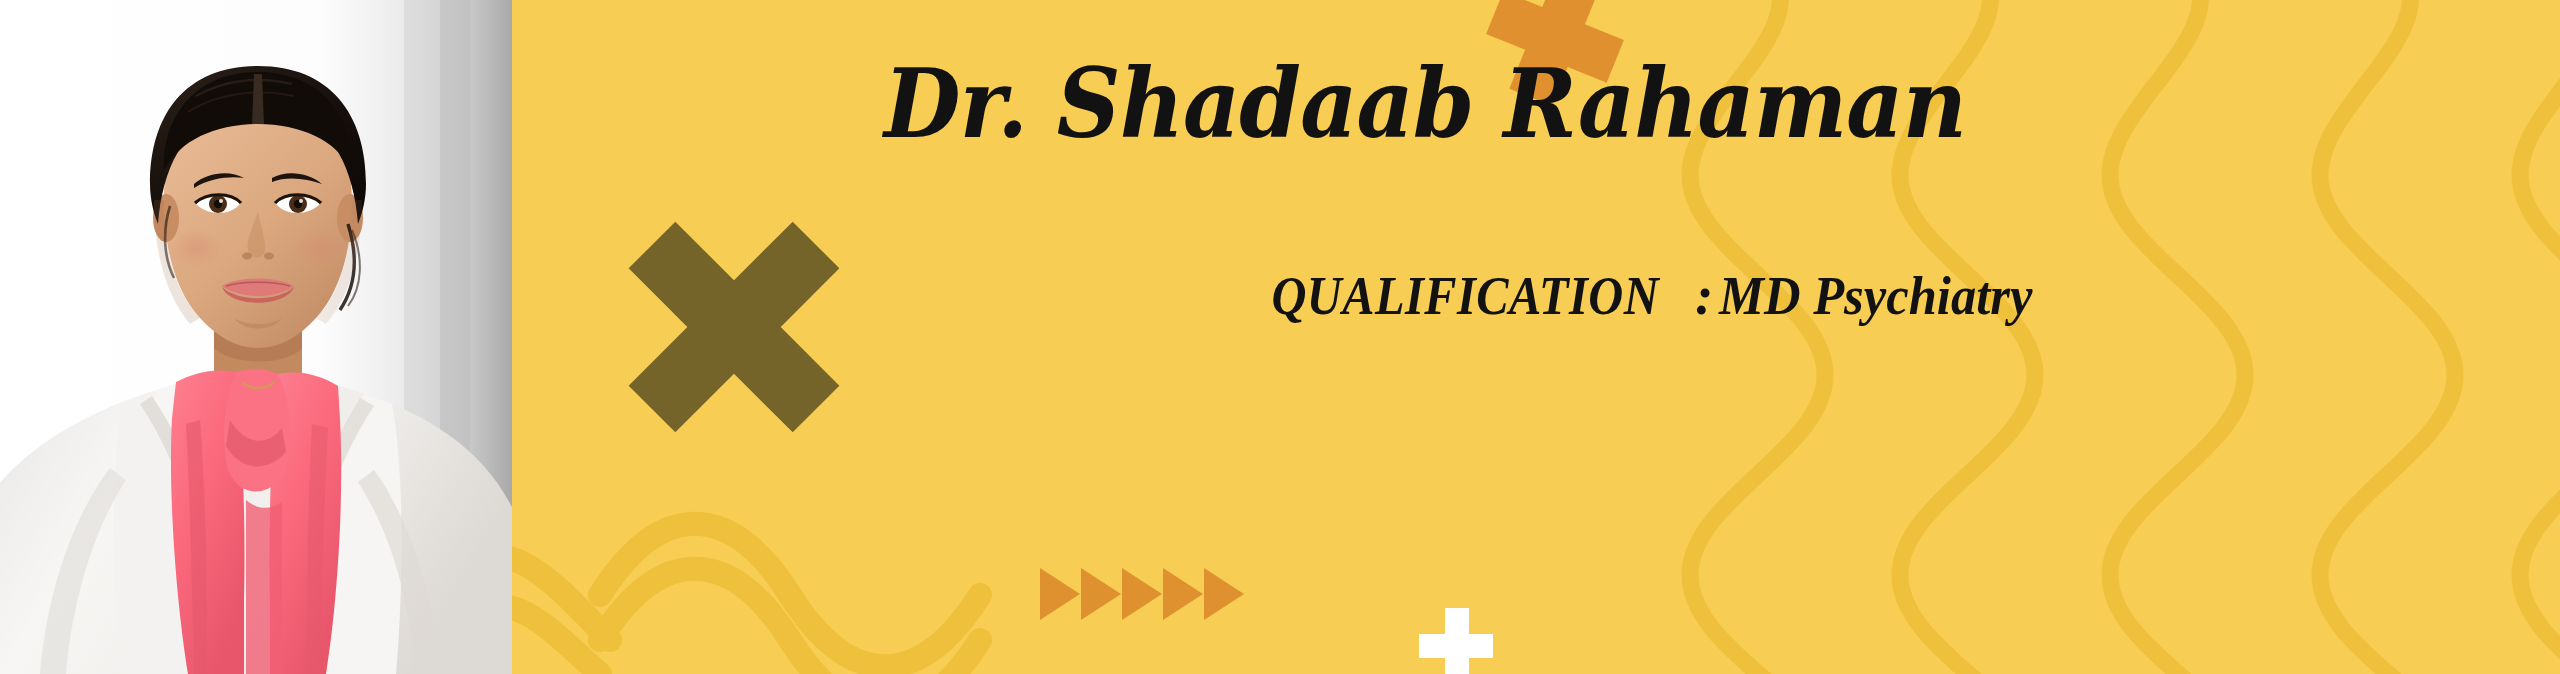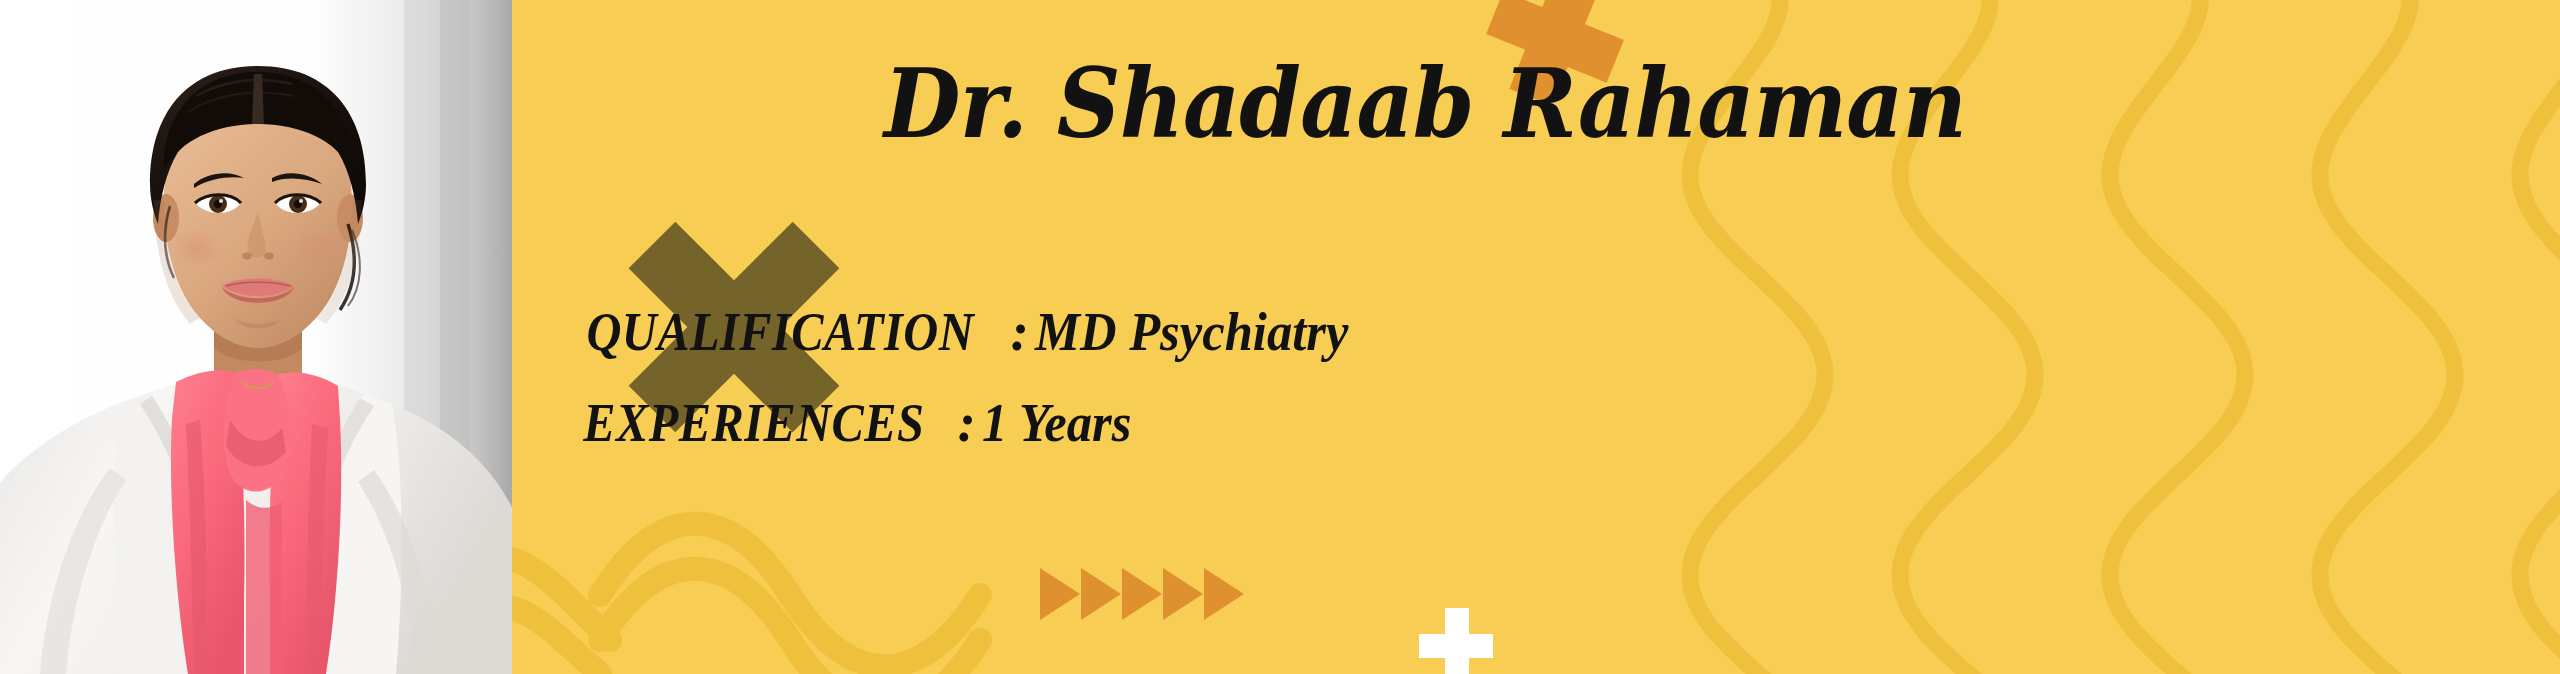--- a/index.html
+++ b/index.html
@@ -75,30 +75,29 @@
   }
 
   .info-list {
     position: absolute;
     top: 268px;
     left: 0;
     width: 1500px;
   }
   .info-row {
     display: block;
-    text-align: left;
+    text-align: right;
     white-space: nowrap;
     margin-bottom: 22px;
     font-family: "Liberation Serif", serif;
     font-style: italic;
     font-weight: bold;
     font-size: 55px;
     line-height: 1.0;
     color: #121212;
-    margin-top: 36px;
   }
   .info-row .lbl {
     font-family: "Liberation Serif", serif;
     font-style: italic;
     font-weight: bold;
     letter-spacing: 0.5px;
     transform: scaleX(0.88);
     display: inline-block;
   }
   .info-row .sep {
@@ -385,21 +384,18 @@
   <div class="content">
 
     <div class="doctor-name">Dr. Shadaab Rahaman</div>
 
     <div class="info-list">
 
       <div class="info-row">
         <span class="lbl">QUALIFICATION</span><span class="sep">:</span><span class="val">MD Psychiatry</span>
       </div>
 
-      <div class="info-row">
-        <span class="lbl">EXPERIENCES</span><span class="sep">:</span><span class="val">1 Years</span>
-      </div>
 
 
     </div>
   </div>
 
 </div>
 
 </body></html>

